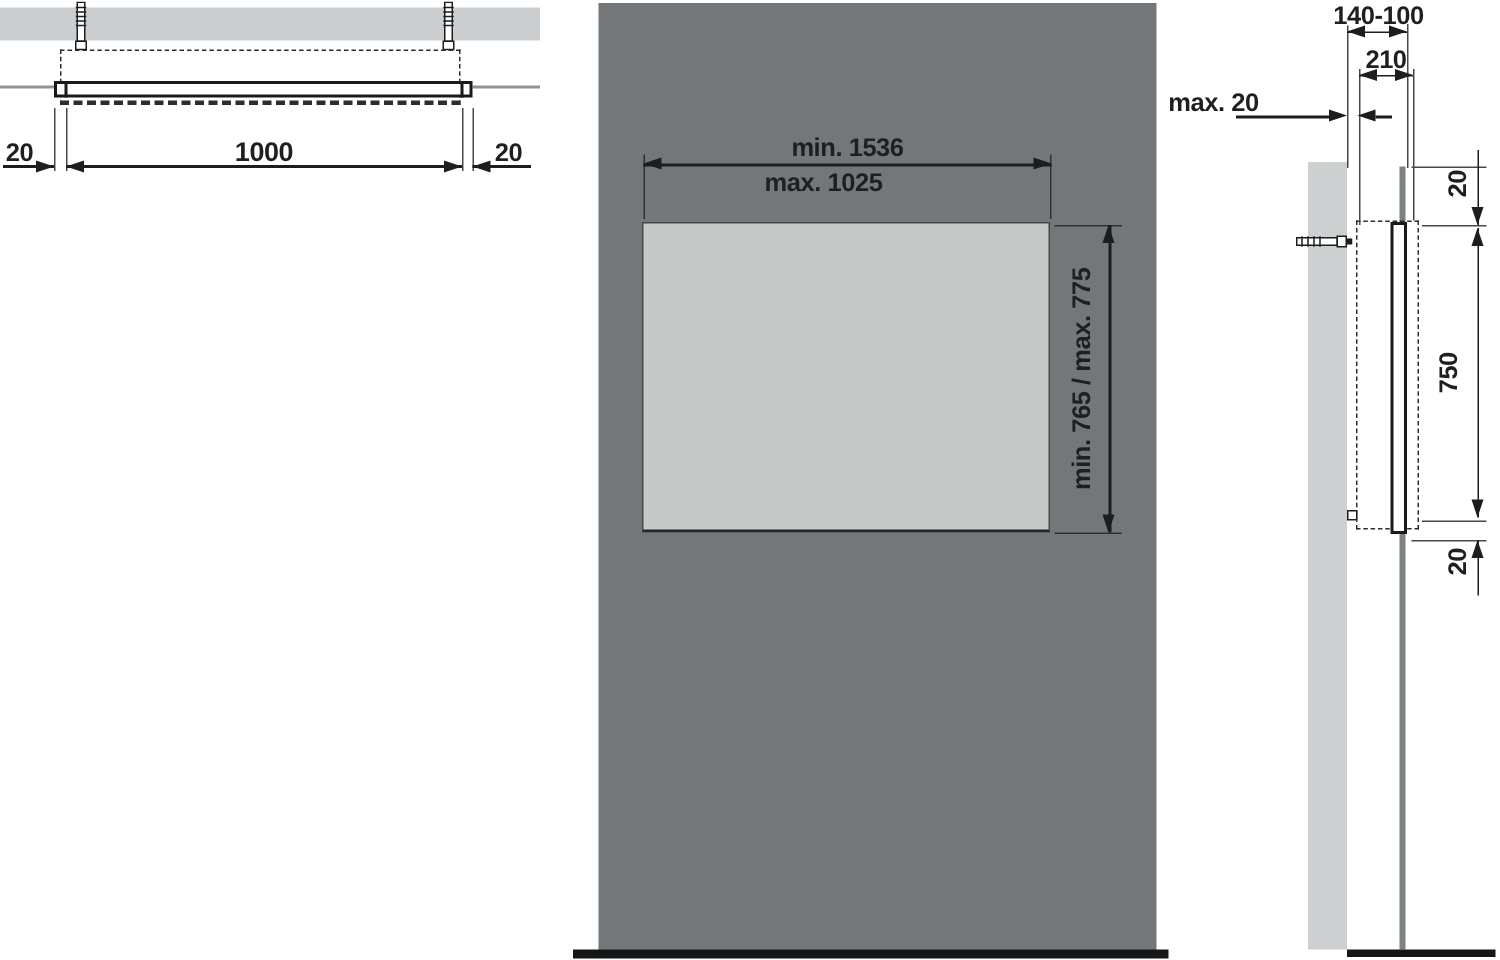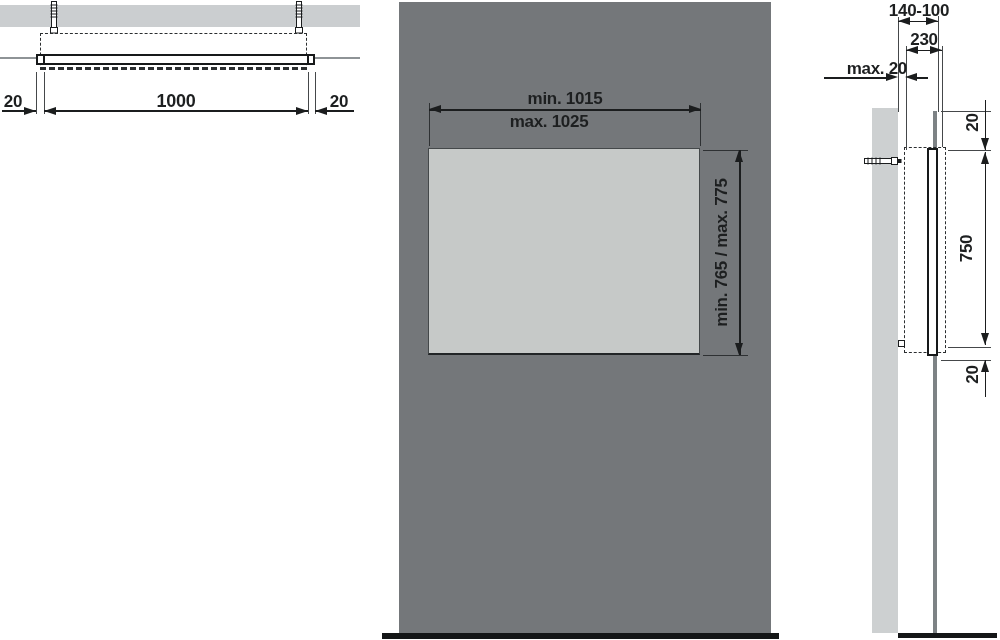--- a/index.html
+++ b/index.html
@@ -77,21 +77,21 @@
     <div class="fill" style="left:382px;top:633px;width:397px;height:6px;background:#141617;"></div>
 
     <div class="fill" style="left:428px;top:148px;width:272px;height:207px;background:#c6c9c8;
                 border:1px solid #44484a;border-bottom:2px solid #222527;box-sizing:border-box;"></div>
 
     <div class="ext" style="left:429px;top:103px;width:1px;height:43px;background:#2e3133;"></div>
     <div class="ext" style="left:700px;top:103px;width:1px;height:43px;background:#2e3133;"></div>
     <div class="line" style="left:429px;top:109px;width:272px;height:1.5px;"></div>
     <div class="arr l" style="left:429px;top:105px;"></div>
     <div class="arr r" style="left:689px;top:105px;"></div>
-    <div class="dimtext" style="left:429px;top:90px;width:272px;">min. 1015</div>
+    <div class="dimtext" style="left:429px;top:90px;width:272px;">min. 1536</div>
     <div class="dimtext" style="left:429px;top:113px;width:240px;">max. 1025</div>
 
     <div class="ext" style="left:703px;top:149.5px;width:45px;height:1px;background:#2e3133;"></div>
     <div class="ext" style="left:703px;top:354.5px;width:45px;height:1px;background:#2e3133;"></div>
     <div class="line" style="left:739px;top:150px;width:1.5px;height:205px;"></div>
     <div class="arr u" style="left:735px;top:150px;"></div>
     <div class="arr d" style="left:735px;top:343px;"></div>
     <div class="dimtext rot" style="left:611px;top:244px;width:220px;">min. 765 / max. 775</div>
   </div>
 
@@ -121,26 +121,26 @@
     <div class="ext" style="left:897.5px;top:17px;width:1px;height:95px;"></div>
     <div class="ext" style="left:905.5px;top:46px;width:1px;height:104px;"></div>
     <div class="ext" style="left:937.5px;top:16px;width:1px;height:96px;"></div>
     <div class="ext" style="left:941.5px;top:46px;width:1px;height:101px;"></div>
 
     <div class="dimtext" style="left:880px;top:2px;width:78px;">140-100</div>
     <div class="line" style="left:898px;top:20.5px;width:40px;height:1.5px;"></div>
     <div class="arr l" style="left:898px;top:16.5px;"></div>
     <div class="arr r" style="left:926px;top:16.5px;"></div>
 
-    <div class="dimtext" style="left:898px;top:31px;width:52px;">230</div>
+    <div class="dimtext" style="left:898px;top:31px;width:52px;">210</div>
     <div class="line" style="left:906px;top:49.5px;width:36px;height:1.5px;"></div>
     <div class="arr l" style="left:906px;top:45.5px;"></div>
     <div class="arr r" style="left:930px;top:45.5px;"></div>
 
-    <div class="dimtext" style="left:837px;top:60px;width:70px;text-align:right;">max. 20</div>
+    <div class="dimtext" style="left:774px;top:60px;width:70px;text-align:center;">max. 20</div>
     <div class="line" style="left:824px;top:77px;width:62px;height:1.5px;"></div>
     <div class="arr r" style="left:886px;top:73px;"></div>
     <div class="arr l" style="left:905px;top:73px;"></div>
     <div class="line" style="left:917px;top:77px;width:11px;height:1.5px;"></div>
 
     <div class="ext" style="left:941px;top:111px;width:50px;height:1px;"></div>
     <div class="ext" style="left:948px;top:149.5px;width:43px;height:1px;"></div>
     <div class="ext" style="left:948px;top:346.5px;width:43px;height:1px;"></div>
     <div class="ext" style="left:941px;top:359.5px;width:50px;height:1px;"></div>
 

